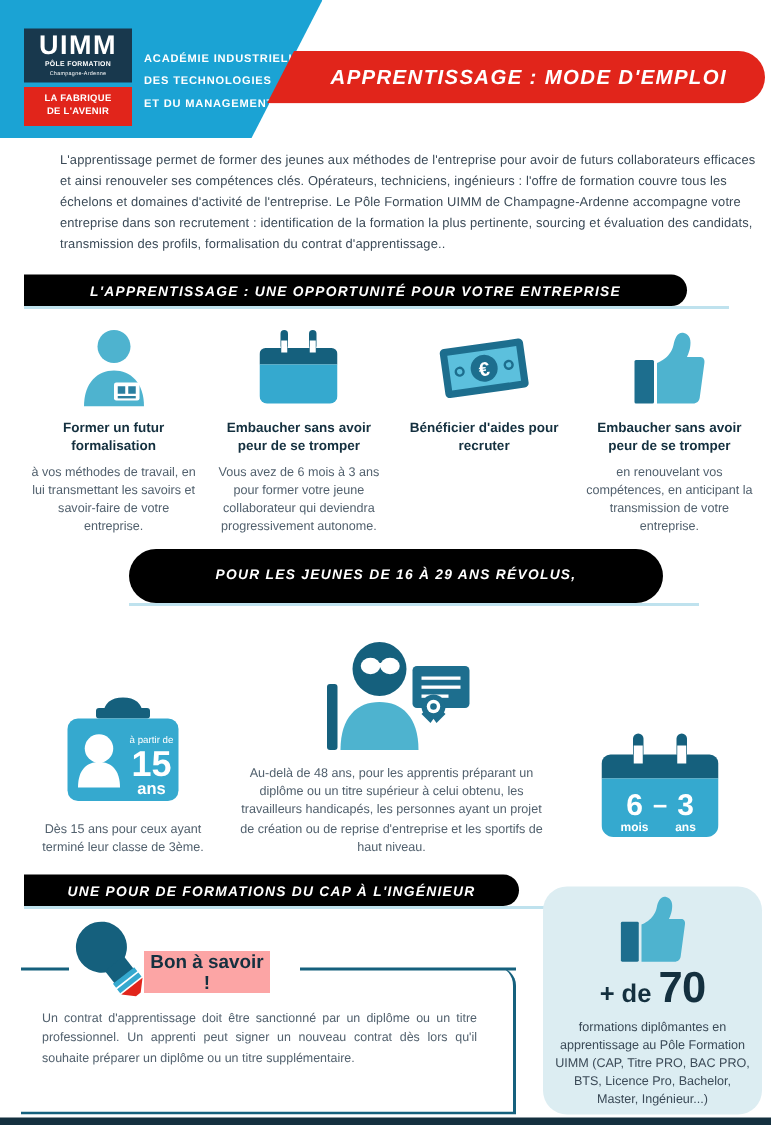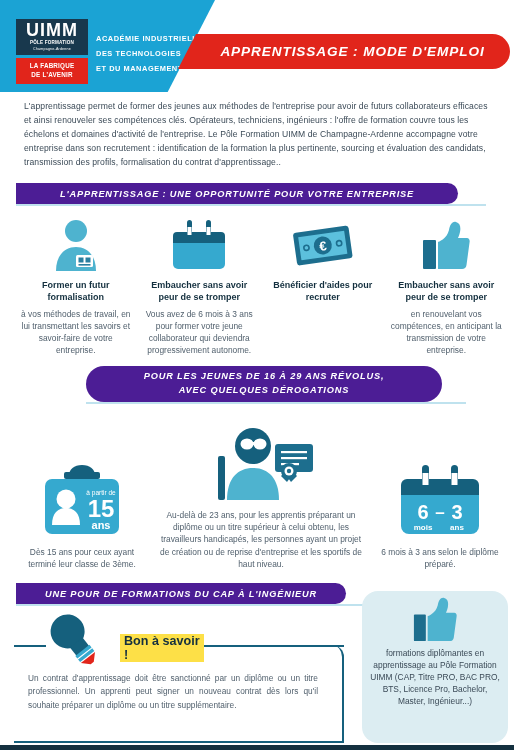--- a/index.html
+++ b/index.html
@@ -83,32 +83,32 @@
     display: flex; align-items: center; justify-content: center;
     color: #ffffff;
     font-size: 13.6px;
     font-weight: bold;
     font-style: italic;
     letter-spacing: 0.9px;
   }
 
   
   .intro {
-    position: absolute; left: 24px; top: 100px;
+    position: absolute; left: 40px; top: 100px;
     width: 466px;
     color: #3b4a57;
     font-size: 8.6px;
     line-height: 1.62;
     letter-spacing: 0.08px;
   }
 
   
   .banner {
     position: absolute;
-    background: #4c1d95;
+    background: #000000;
     color: #ffffff;
     font-weight: bold;
     font-style: italic;
     letter-spacing: 0.85px;
     display: flex; align-items: center; justify-content: center;
     text-align: center;
   }
   .banner-underline {
     position: absolute;
     height: 2px;
@@ -162,24 +162,24 @@
   .bas-frame-top-left {
     position: absolute; left: 14px; top: 645px;
     width: 32px; height: 2.4px; background: #15607d;
   }
   .bas-frame-top-right {
     position: absolute; left: 200px; top: 645px;
     width: 144px; height: 2.4px; background: #15607d;
   }
   .bas-bulb { position: absolute; left: 40px; top: 612px; }
   .bas-title {
-    position: absolute; left: 120px; top: 634px;
-    width: 84px; 
+    position: absolute; left: 96px; top: 634px;
+    width: 84px; text-align: center;
     color: #14303f; font-weight: bold; font-size: 12.6px;
-    background: #fde047; padding: 0 4px;
+    background: #fca5a5; padding: 0 4px;
   }
   .bas-text {
     position: absolute; left: 28px; top: 672px;
     width: 290px;
     color: #52616e; font-size: 8.3px; line-height: 1.6;
     text-align: justify;
   }
 
   
   .card70 {
@@ -296,21 +296,20 @@
       </div>
       <div class="col-title">Embaucher sans avoir peur de se tromper</div>
       <div class="col-text">en renouvelant vos compétences, en anticipant la transmission de votre entreprise.</div>
     </div>
 
   </div>
 
   <div class="banner" id="banner2">
     <div>
       <div>POUR LES JEUNES DE 16 À 29 ANS RÉVOLUS,</div>
-      <div>AVEC QUELQUES DÉROGATIONS</div>
     </div>
   </div>
   <div class="banner-underline" id="banner2-ul"></div>
 
   <div class="cols3">
 
     <div class="c3a">
       <div class="icon-wrap3">
         <svg width="86" height="76" viewBox="0 0 86 76" aria-hidden="true">
           <path d="M30 13 C30 6 35 2 43 2 C51 2 56 6 56 13 Z" fill="#15607d"></path>
@@ -339,40 +338,39 @@
           <rect x="76" y="25" width="26" height="2.2" fill="#ffffff"></rect>
           <rect x="76" y="31" width="26" height="2.2" fill="#ffffff"></rect>
           <rect x="76" y="37" width="18" height="2.2" fill="#ffffff"></rect>
           <path d="M76 50 l6 -6 l5 5 l-5 7 Z" fill="#1d6e8e"></path>
           <path d="M92 50 l-6 -6 l-5 5 l5 7 Z" fill="#1d6e8e"></path>
           <circle cx="84" cy="45" r="8" fill="#1d6e8e"></circle>
           <circle cx="84" cy="45" r="4.5" fill="#ffffff"></circle>
           <circle cx="84" cy="45" r="2.2" fill="#1d6e8e"></circle>
         </svg>
       </div>
-      <div class="c3-text">Au-delà de 23 ans, pour les apprentis préparant un diplôme ou un titre supérieur à celui obtenu, les travailleurs handicapés, les personnes ayant un projet de création ou de reprise d'entreprise et les sportifs de haut niveau.</div>
+      <div class="c3-text">Au-delà de 48 ans, pour les apprentis préparant un diplôme ou un titre supérieur à celui obtenu, les travailleurs handicapés, les personnes ayant un projet de création ou de reprise d'entreprise et les sportifs de haut niveau.</div>
     </div>
 
     <div class="c3c">
       <div class="icon-wrap3">
         <svg width="78" height="76" viewBox="0 0 78 76" aria-hidden="true">
           <rect x="21" y="2" width="7" height="17" rx="3.5" fill="#15607d"></rect>
           <rect x="50" y="2" width="7" height="17" rx="3.5" fill="#15607d"></rect>
           <path d="M6 16 h66 a6 6 0 0 1 6 6 v10 H0 v-10 a6 6 0 0 1 6 -6 Z" fill="#15607d"></path>
           <rect x="21.5" y="10" width="6" height="12" fill="#ffffff"></rect>
           <rect x="50.5" y="10" width="6" height="12" fill="#ffffff"></rect>
           <path d="M0 32 h78 v31 a8 8 0 0 1 -8 8 H8 a8 8 0 0 1 -8 -8 Z" fill="#35a9cf"></path>
           <text x="22" y="56" font-family="Liberation Sans, sans-serif" font-size="20" font-weight="bold" fill="#ffffff" text-anchor="middle">6</text>
           <text x="39" y="55" font-family="Liberation Sans, sans-serif" font-size="17" font-weight="bold" fill="#ffffff" text-anchor="middle">–</text>
           <text x="56" y="56" font-family="Liberation Sans, sans-serif" font-size="20" font-weight="bold" fill="#ffffff" text-anchor="middle">3</text>
           <text x="22" y="67" font-family="Liberation Sans, sans-serif" font-size="8" font-weight="bold" fill="#ffffff" text-anchor="middle">mois</text>
           <text x="56" y="67" font-family="Liberation Sans, sans-serif" font-size="8" font-weight="bold" fill="#ffffff" text-anchor="middle">ans</text>
         </svg>
       </div>
-      <div class="c3-text">6 mois à 3 ans selon le diplôme préparé.</div>
     </div>
 
   </div>
 
   <div class="banner" id="banner3">UNE POUR DE FORMATIONS DU CAP À L'INGÉNIEUR</div>
   <div class="banner-underline" id="banner3-ul"></div>
 
   <div class="bas-frame"></div>
   <div class="bas-frame-top-left"></div>
   <div class="bas-frame-top-right"></div>
@@ -391,16 +389,19 @@
   <div class="bas-title">Bon à savoir !</div>
   <div class="bas-text">Un contrat d'apprentissage doit être sanctionné par un diplôme ou un titre professionnel. Un apprenti peut signer un nouveau contrat dès lors qu'il souhaite préparer un diplôme ou un titre supplémentaire.</div>
 
   <div class="card70">
     <div style="display:flex;justify-content:center;">
       <svg width="44" height="46" viewBox="0 0 48 50" aria-hidden="true">
         <rect x="1" y="19" width="13" height="29" rx="1" fill="#1d6e8e"></rect>
         <path d="M16 48 V21 C16 21 25 18 27 9 C28 4 30 0 34 1 C38 2 39 6 38 11 C37.4 14 36 17 36 17 H45 C47 17 48 19 47.6 21 L44.5 44 C44.2 46.5 42.5 48 40 48 Z" fill="#4eb3cf"></path>
       </svg>
     </div>
+    <div class="card70-num">
+      <span class="small">+ de </span><span class="big">70</span>
+    </div>
     <div class="card70-text">formations diplômantes en apprentissage au Pôle Formation UIMM (CAP, Titre PRO, BAC PRO, BTS, Licence Pro, Bachelor, Master, Ingénieur...)</div>
   </div>
 
 </div>
 
 </body></html>

